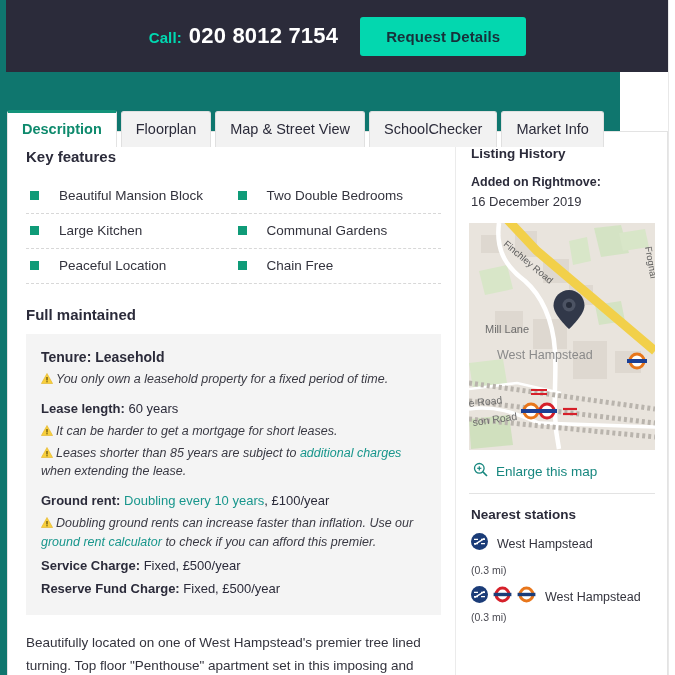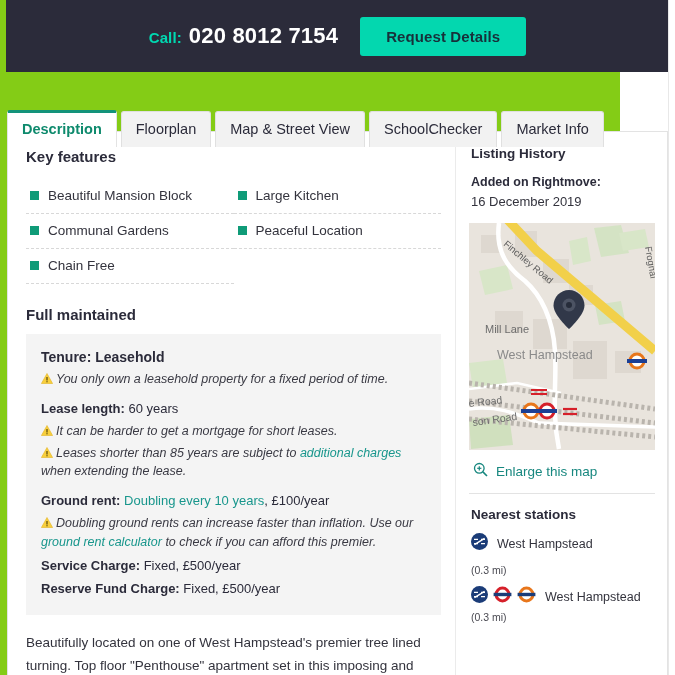--- a/index.html
+++ b/index.html
@@ -2,21 +2,21 @@
 <html><head>
 <meta charset="utf-8">
 <style>
   * { box-sizing: border-box; margin: 0; padding: 0; }
   html, body {
     width: 675px; height: 675px;
     font-family: "Liberation Sans", sans-serif;
     background: #ffffff;
     overflow: hidden;
   }
-  .page { position: relative; width: 620px; height: 675px; background:#84cc16; }
+  .page { position: relative; width: 620px; height: 675px; background:#0f766e; }
 
   
   .callbar {
     position: absolute; left: 6px; top: 0; width: 663px; height: 72px;
     background: #2b2b3a;
     display: flex; align-items: center; justify-content: center; gap: 22px;
   }
   .call-label {
     color: #00d9b1; font-size: 15px; font-weight: 600; letter-spacing:.1px;
   }
@@ -57,21 +57,21 @@
   }
   .col-left { width: 450px; padding: 16px 16px 0 18px; }
   .col-right { width: 210px; padding: 14px 12px 0 12px; }
 
   
   .section-title {
     font-size: 15px; font-weight: 700; color: #2b2b3a; margin-bottom: 14px;
   }
   .features { display: flex; flex-wrap: wrap; }
   .feat {
-    width: 50%; display: flex; align-items: center; gap: 9px;
+    width: 50%; display: flex; align-items: center; gap: 20px;
     padding: 9px 0 10px 4px; border-bottom: 1px dashed #d8d8d8;
     font-size: 13.5px; color: #33333d;
   }
   .sq { width: 9px; height: 9px; background: #0f9b78; flex: 0 0 auto; }
 
   
   .fd-title { font-size: 15px; font-weight: 700; color:#2b2b3a; margin: 22px 0 11px 0; }
   .tenure-box {
     background: #f4f4f4; padding: 13px 14px 13px 15px; font-size: 13px;
     color: #2b2b3a; line-height: 1.45;
@@ -151,20 +151,24 @@
   <div class="panel">
 
     <div class="col-left">
 
       <div class="section-title">Key features</div>
 
       <div class="features">
         <div class="feat">
           <span class="sq"></span>
           <span>Beautiful Mansion Block</span>
+        </div>
+        <div class="feat">
+          <span class="sq"></span>
+          <span>Two Double Bedrooms</span>
         </div>
         <div class="feat">
           <span class="sq"></span>
           <span>Large Kitchen</span>
         </div>
         <div class="feat">
           <span class="sq"></span>
           <span>Communal Gardens</span>
         </div>
         <div class="feat">

